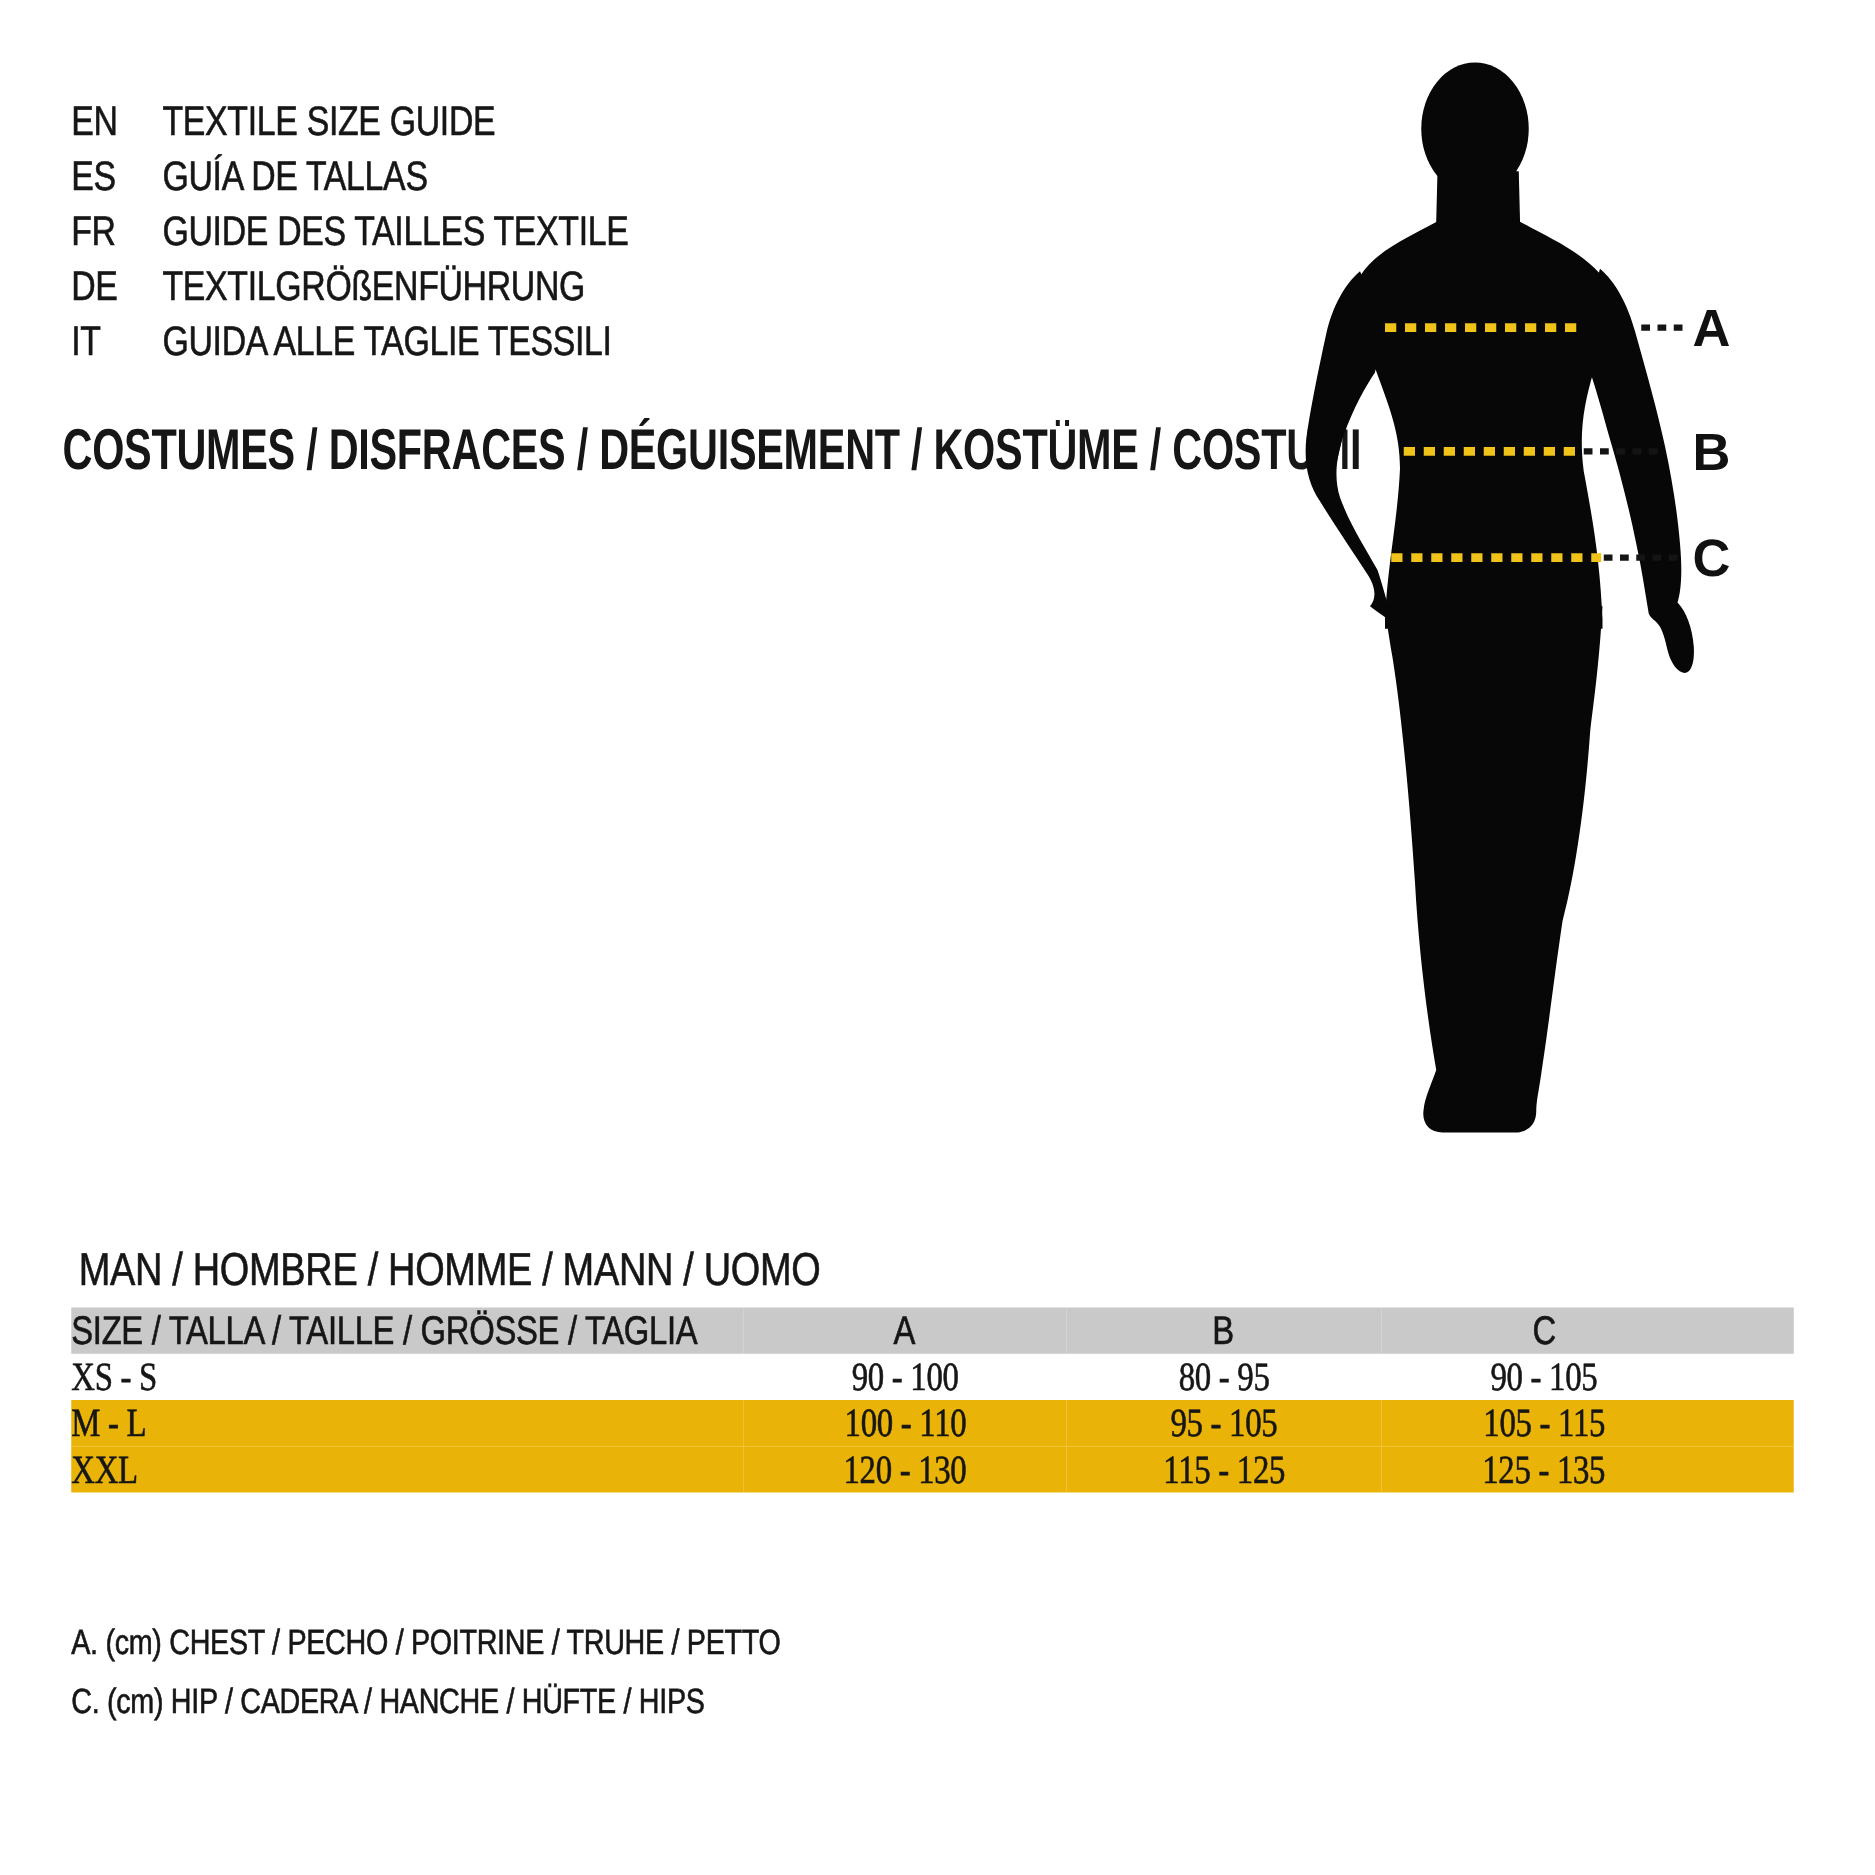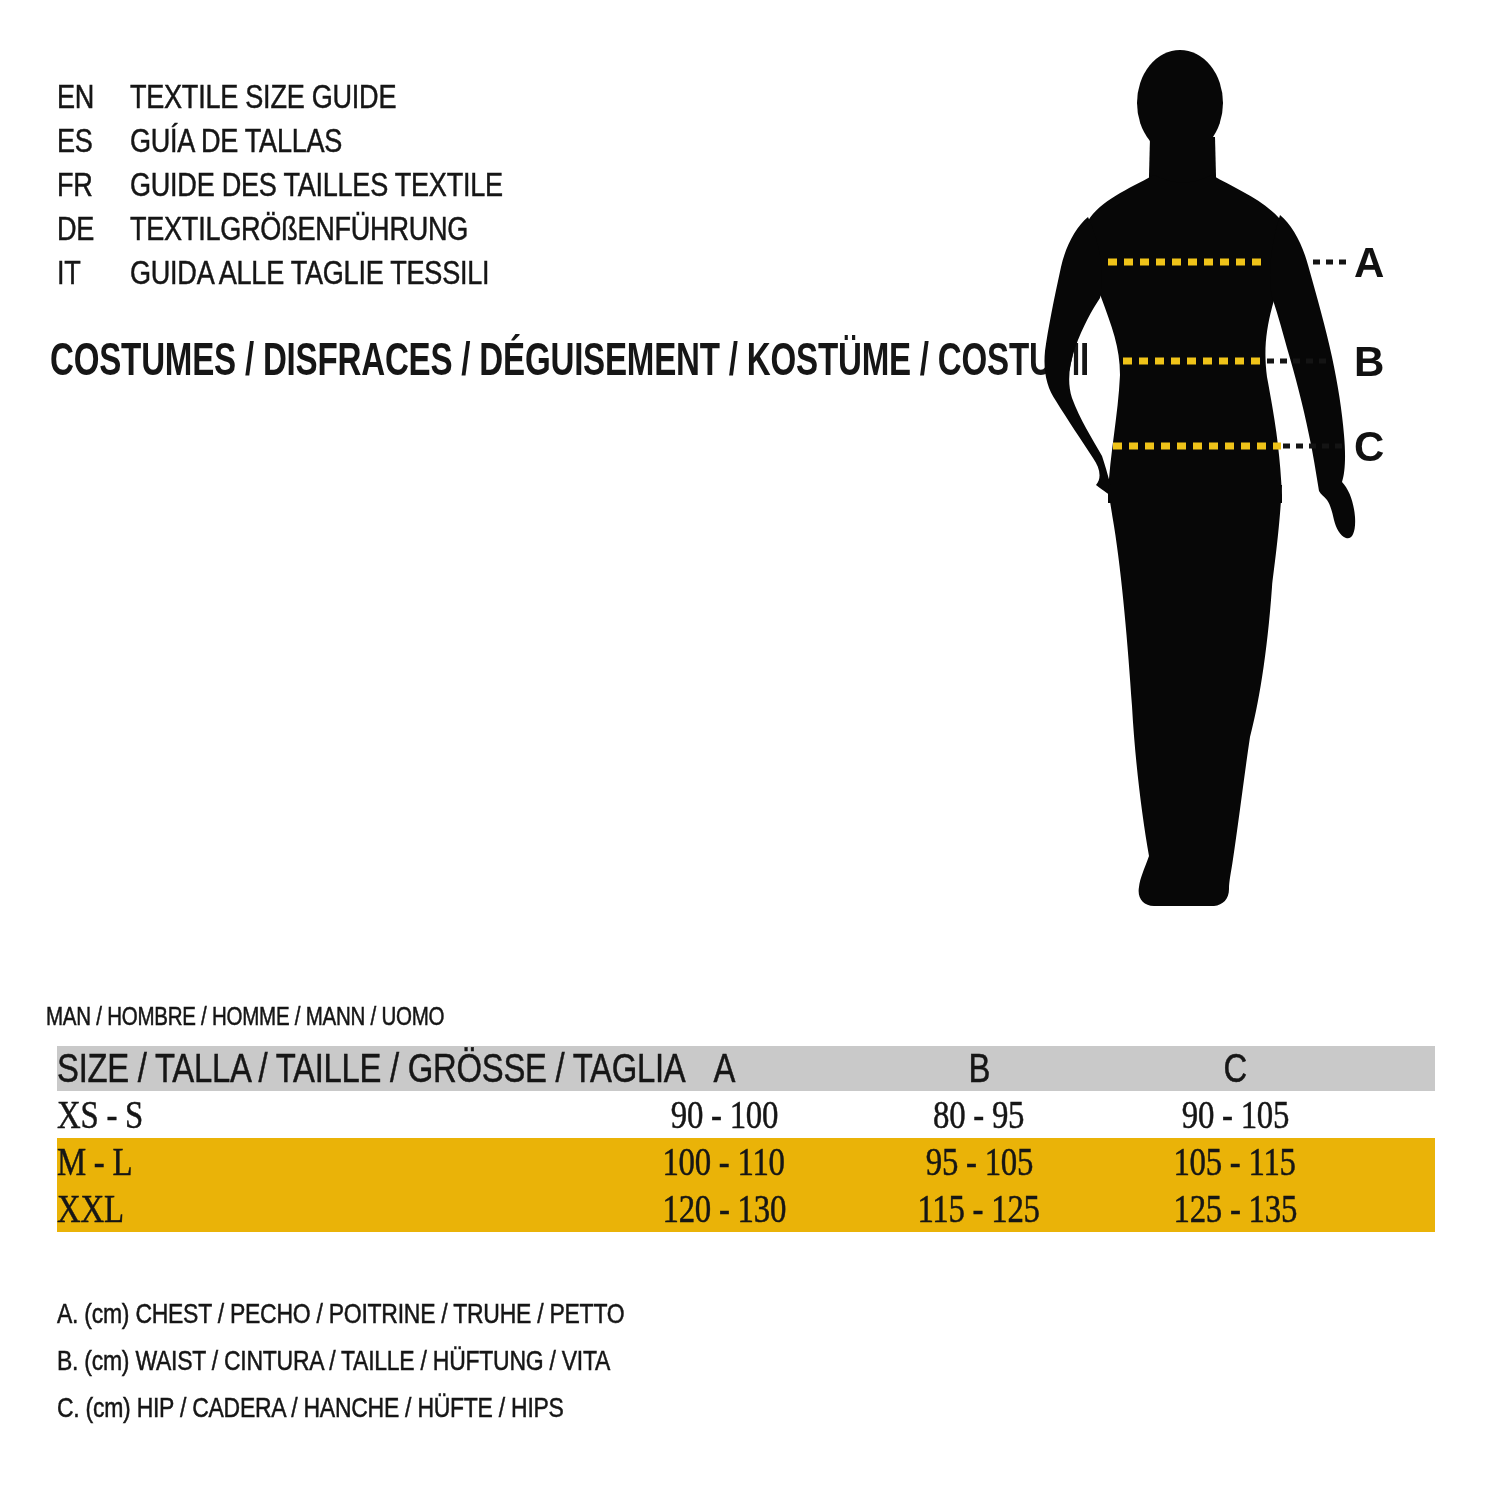--- a/index.html
+++ b/index.html
@@ -26,25 +26,25 @@
   .category-line {
     position: absolute; left: 50px; top: 332px;
     font-size: 46px; font-weight: 700; line-height: 54px;
   }
   .category-line .cond { transform: scaleX(0.72); }
 
   
   .figure-wrap { position: absolute; left: 1030px; top: 45px; width: 360px; height: 900px; }
 
   
-  .section-heading { position: absolute; left: 46px; top: 994px; font-size: 25px; line-height: 44px; }
+  .section-heading { position: absolute; left: 63px; top: 994px; font-size: 37px; line-height: 44px; }
 
   
   .size-table-wrap { position: absolute; left: 57px; top: 1046px; width: 1378px; }
-  table.size-table { width: 1378px; border-collapse: collapse; table-layout: fixed; font-size: 40px; }
+  table.size-table { width: 1378px; border-collapse: collapse; table-layout: fixed; font-size: 32px; }
   table.size-table col.c-size { width: 538px; }
   table.size-table col.c-a    { width: 258px; }
   table.size-table col.c-b    { width: 252px; }
   table.size-table col.c-c    { width: 330px; }
   table.size-table th, table.size-table td {
     padding: 0; margin: 0; font-weight: 400; vertical-align: middle;
   }
   table.size-table thead tr { height: 32px; }
   table.size-table tbody tr { height: 34px; font-family: Liberation Serif, serif; }
   table.size-table th:first-child, table.size-table td:first-child { text-align: left; }
@@ -147,17 +147,16 @@
           <td><span class="cond-c">120 - 130</span></td>
           <td><span class="cond-c">115 - 125</span></td>
           <td><span class="cond-c">125 - 135</span></td>
         </tr>
       </tbody>
     </table>
   </div>
 
   <div class="legend-block semib">
     <div class="legend-row"><span class="cond">A. (cm) CHEST / PECHO / POITRINE / TRUHE / PETTO</span></div>
-    <div class="legend-row"><span class="cond">B. (cm) WAIST / CINTURA / TAILLE / HÜFTUNG / VITA</span></div>
     <div class="legend-row"><span class="cond">C. (cm) HIP / CADERA / HANCHE / HÜFTE / HIPS</span></div>
   </div>
 
 </div>
 
 </body></html>

